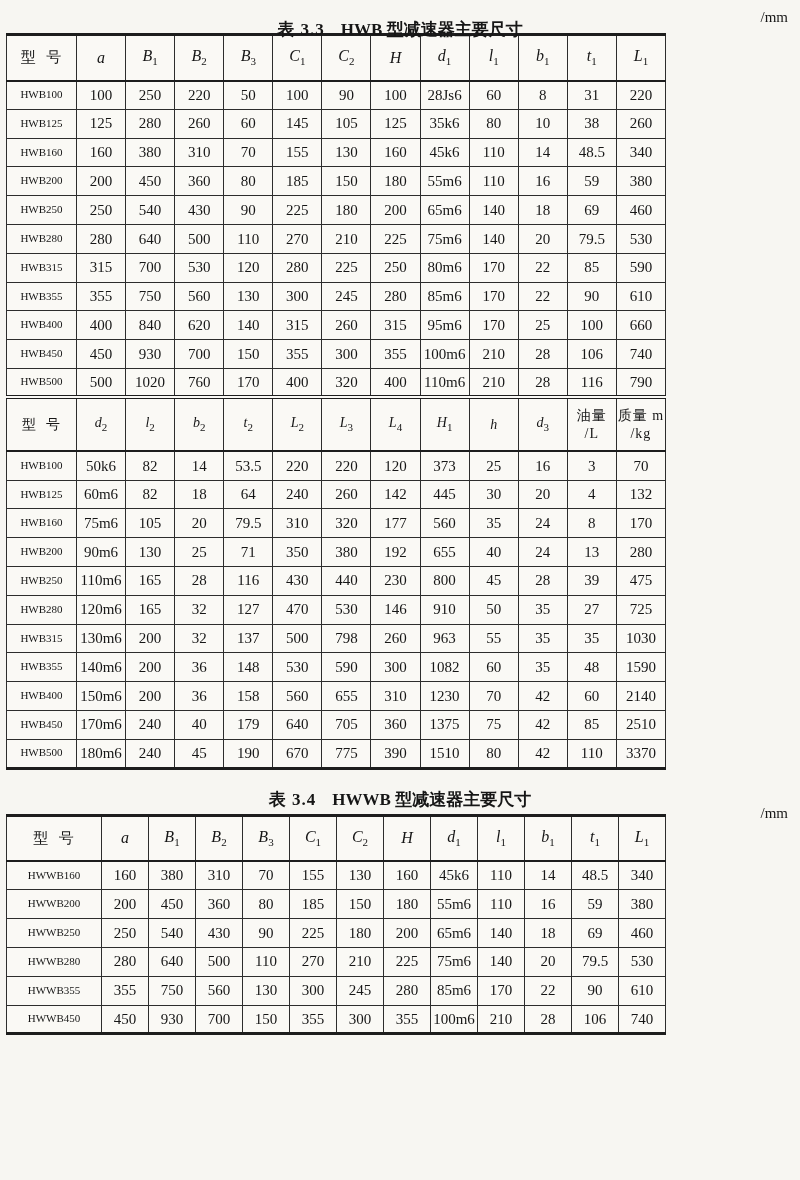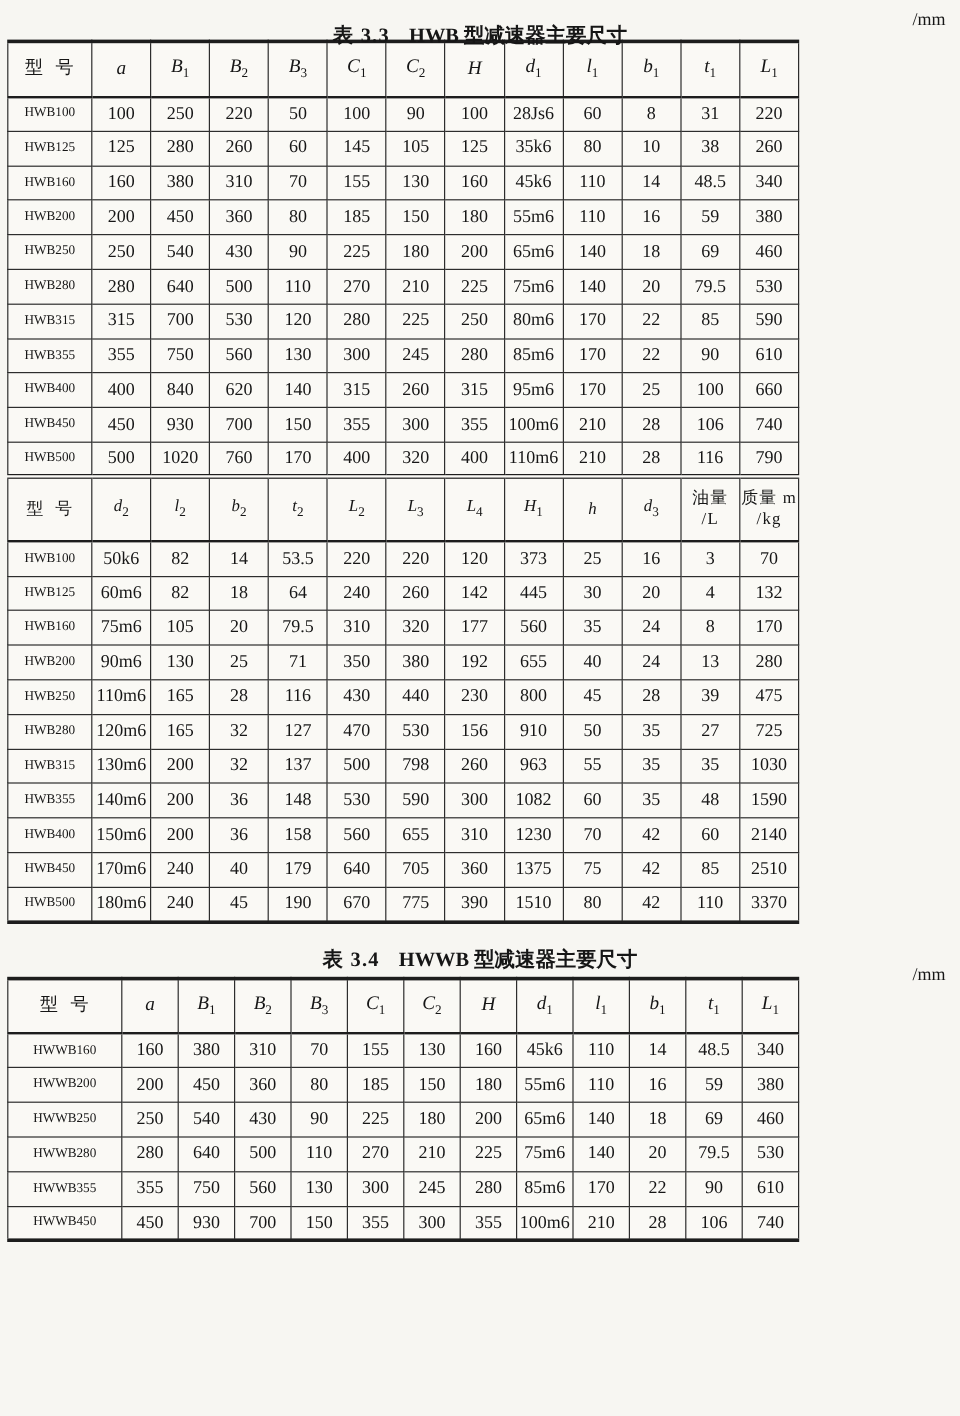--- a/index.html
+++ b/index.html
@@ -332,21 +332,21 @@
           <td>475</td>
         </tr>
         <tr>
           <td class="model">HWB280</td>
           <td>120m6</td>
           <td>165</td>
           <td>32</td>
           <td>127</td>
           <td>470</td>
           <td>530</td>
-          <td>156</td>
+          <td>146</td>
           <td>910</td>
           <td>50</td>
           <td>35</td>
           <td>27</td>
           <td>725</td>
         </tr>
         <tr>
           <td class="model">HWB315</td>
           <td>130m6</td>
           <td>200</td>

